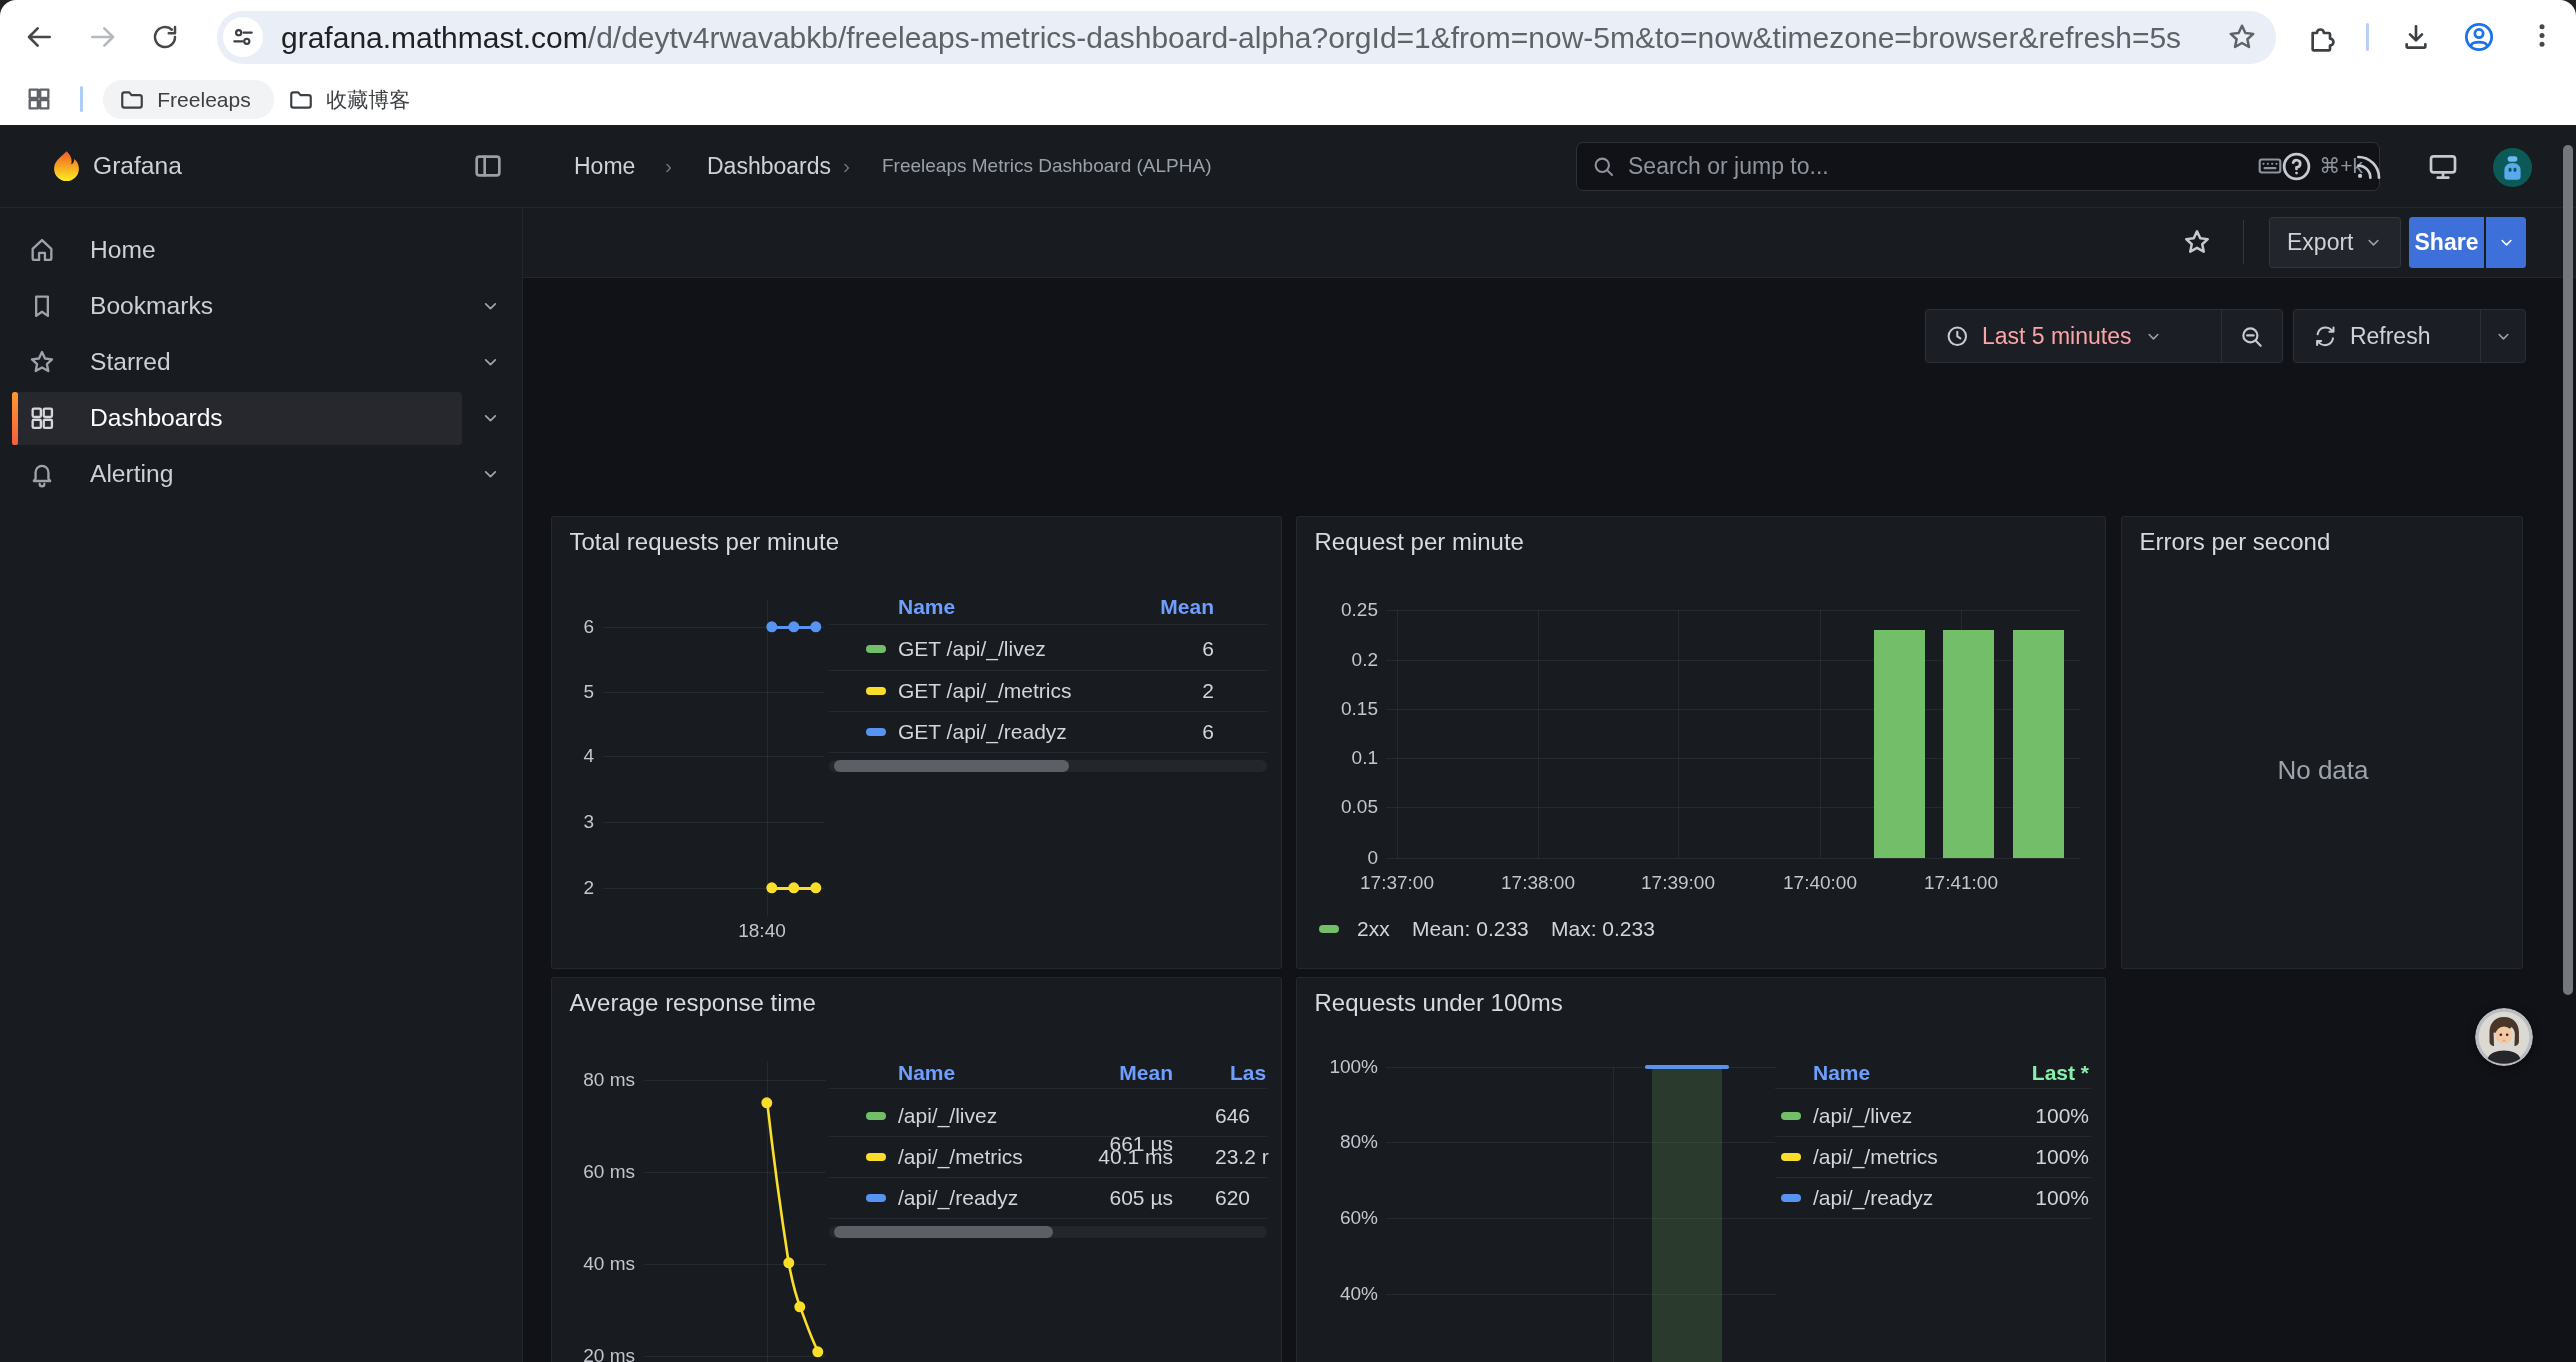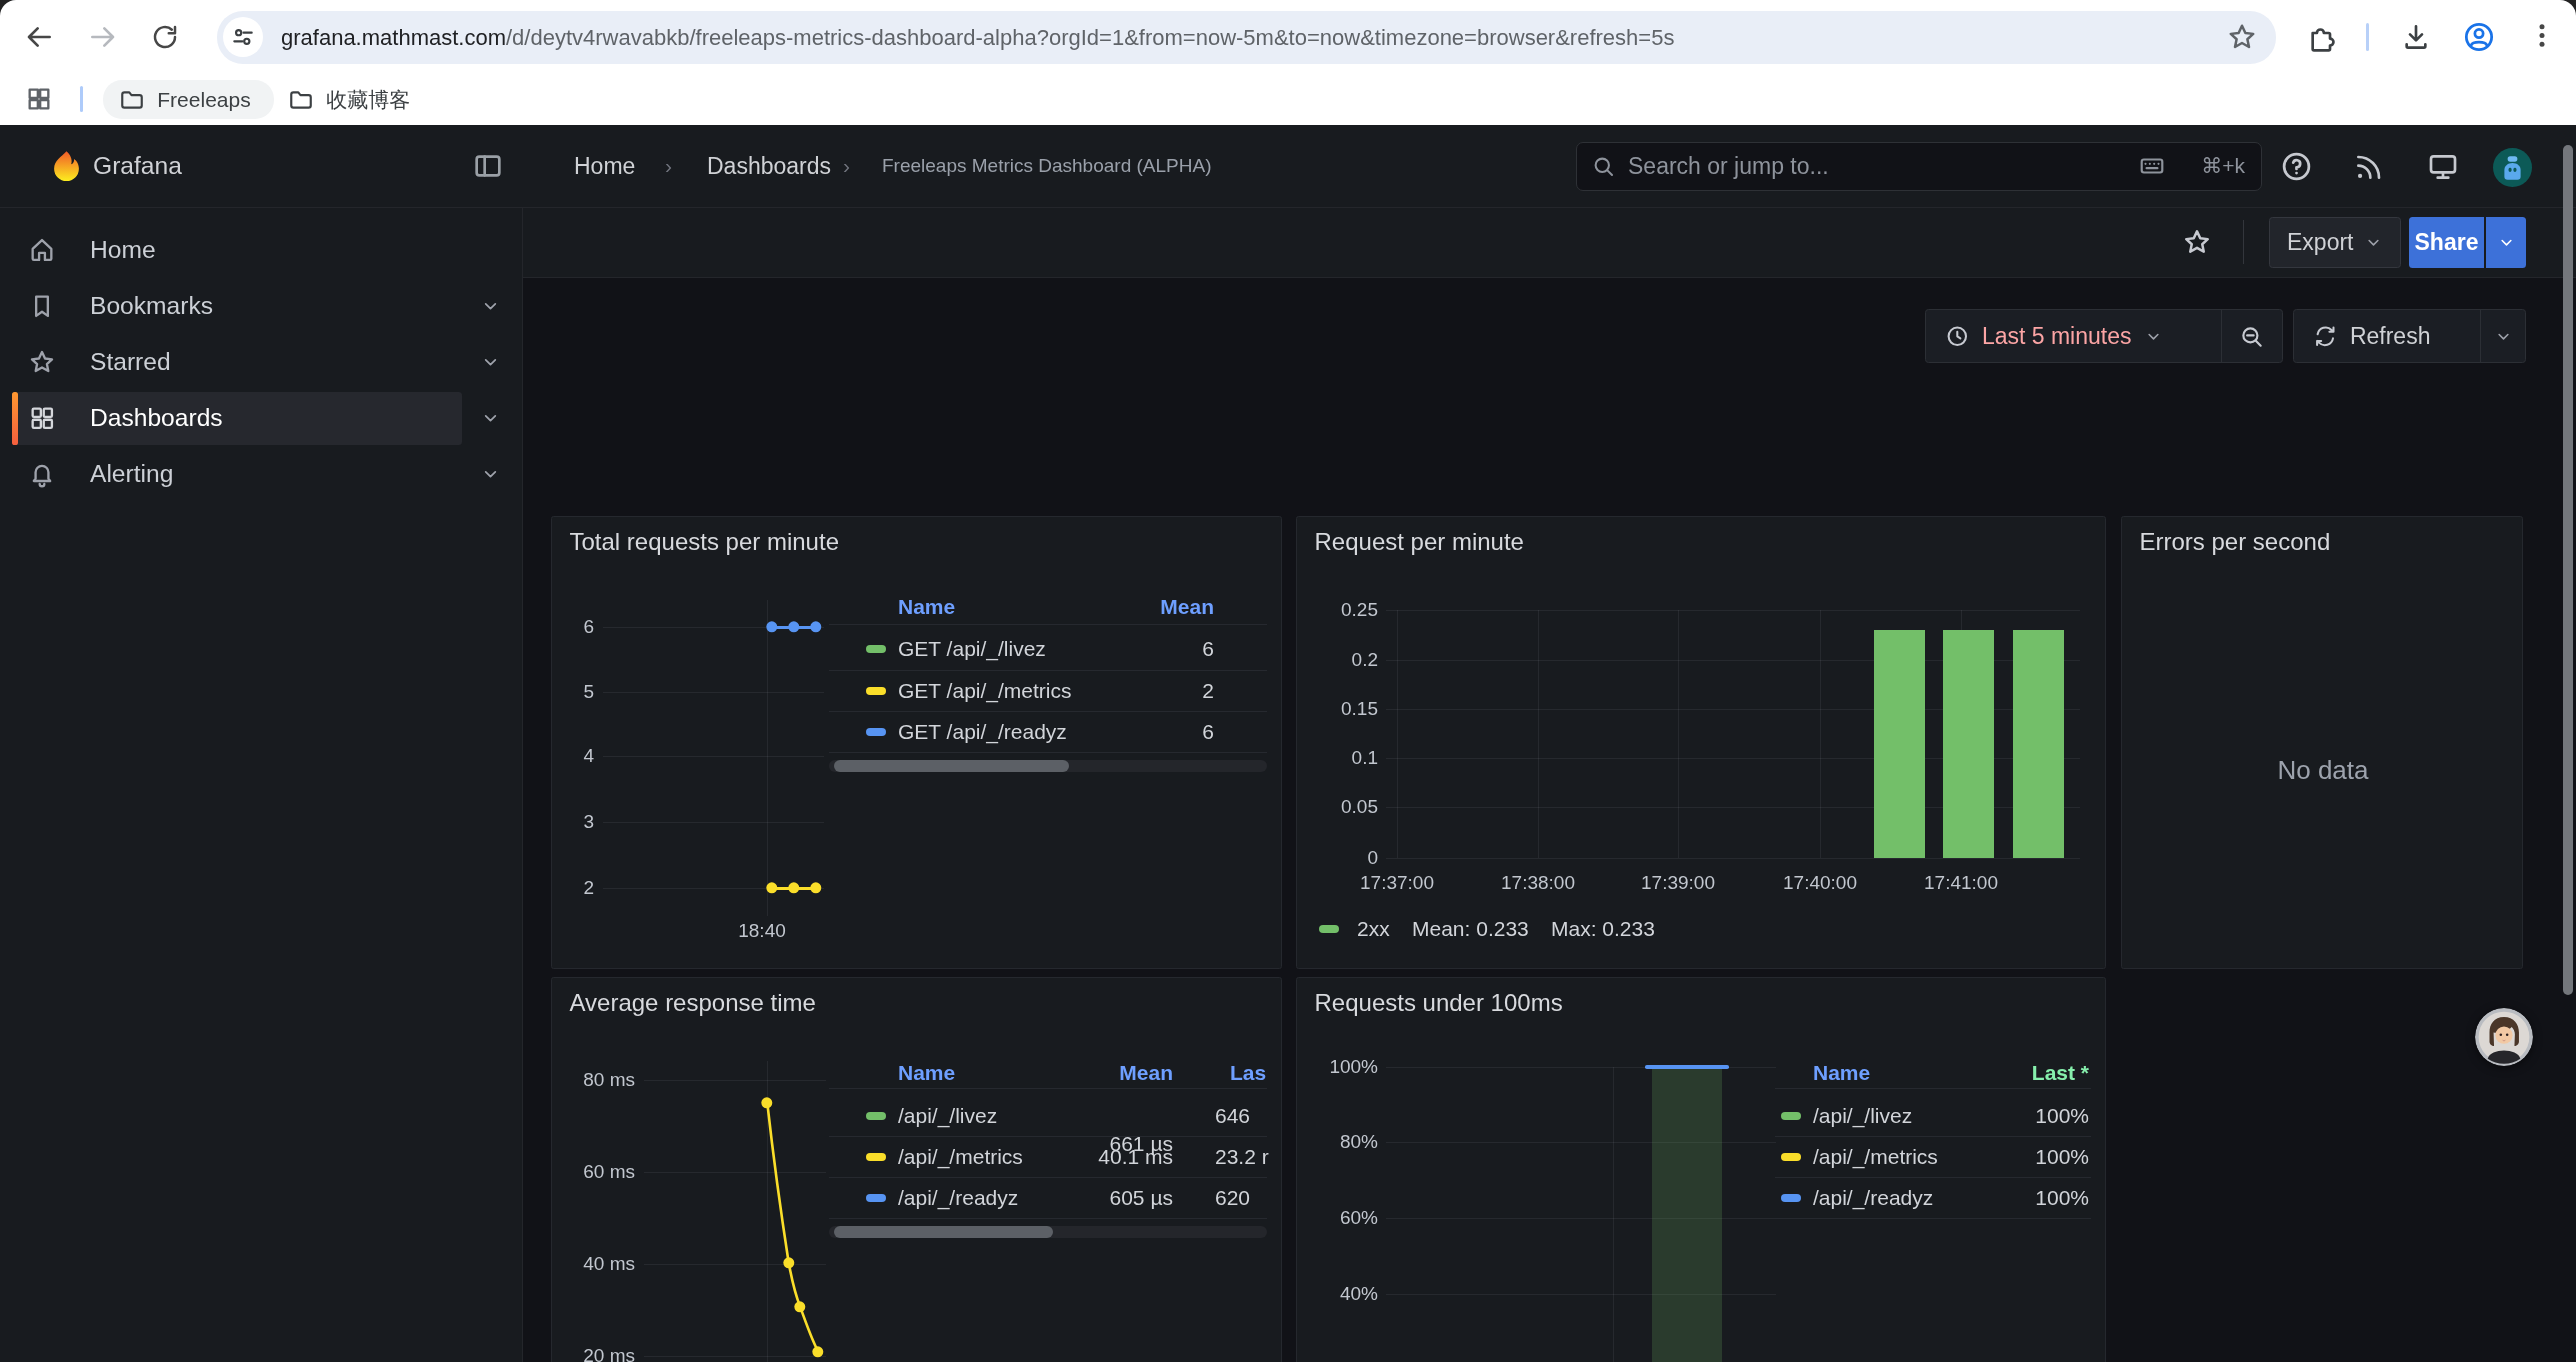--- a/index.html
+++ b/index.html
@@ -4,21 +4,21 @@
 <style>
   html,body{margin:0;padding:0;background:#222;}
   body{width:2576px;height:1363px;font-family:"Liberation Sans",sans-serif;-webkit-font-smoothing:antialiased;}
   .window{position:relative;width:2576px;height:1363px;overflow:hidden;border-radius:16px 16px 0 0;background:#111217;}
   .abs{position:absolute;}
   svg.s{fill:none;stroke:currentColor;stroke-width:2;stroke-linecap:round;stroke-linejoin:round;display:block;}
   
   .btoolbar{position:absolute;left:0;top:0;width:2576px;height:74px;background:#ffffff;}
   .bbookmarks{position:absolute;left:0;top:74px;width:2576px;height:51px;background:#ffffff;border-bottom:0.9px solid #e8eaed;}
   .omnibox{position:absolute;left:217px;top:10.5px;width:2059px;height:53px;border-radius:26px;background:#e9eef7;}
-  .urltxt{position:absolute;left:64px;top:0;height:53px;line-height:53px;font-size:22px;white-space:nowrap;overflow:hidden;width:1929px;}
+  .urltxt{position:absolute;left:64px;top:0;height:53px;line-height:53px;font-size:30px;white-space:nowrap;overflow:hidden;width:1929px;}
   .bicon{position:absolute;transform:translate(-50%,-50%);color:#474747;}
   
   .gf{position:absolute;left:0;top:125px;width:2576px;height:1238px;background:#111217;}
   .gf-header{position:absolute;left:0;top:0;width:2576px;height:83px;background:#181b1f;border-bottom:0.9px solid #24262b;box-sizing:border-box;}
   .gf-sidebar{position:absolute;left:0;top:83px;width:523px;height:1155px;background:#181b1f;border-right:0.9px solid #24262b;box-sizing:border-box;}
   .side-item{position:absolute;left:0;width:523px;height:56px;}
   .side-label{position:absolute;left:90px;top:50%;transform:translateY(-50%);font-size:24.6px;color:#ccd0d6;}
   .side-ico{position:absolute;left:28px;top:50%;transform:translateY(-50%);color:#9ea2ab;}
   .side-chev{position:absolute;left:480px;top:50%;transform:translateY(-50%);color:#9ea2ab;}
   .subbar{position:absolute;left:523px;top:83px;width:2053px;height:70px;background:#181b1f;border-bottom:0.9px solid #24262b;box-sizing:border-box;}
@@ -154,21 +154,21 @@
             <path d="M9.5 5v14"></path>
           </svg>
         </span>
 
       <span class="abs" style="left:574px;top:50%;transform:translateY(-50%);font-size:23px;font-weight:500;color:#d0d2d6;">Home</span>
       <span class="abs" style="left:665px;top:50%;transform:translateY(-50%);font-size:21px;color:#70747d;">›</span>
       <span class="abs" style="left:707px;top:50%;transform:translateY(-50%);font-size:23px;font-weight:500;color:#d0d2d6;">Dashboards</span>
       <span class="abs" style="left:843px;top:50%;transform:translateY(-50%);font-size:21px;color:#70747d;">›</span>
       <span class="abs" style="left:882px;top:50%;transform:translateY(-50%);font-size:19px;color:#9aa0aa;">Freeleaps Metrics Dashboard (ALPHA)</span>
 
-      <div class="abs" style="left:1576px;top:16.7px;width:686px;height:49px;border-radius:7px;background:#111217;border:0.9px solid #2e3136;box-sizing:border-box;">
+      <div class="abs" style="left:1576px;top:16.7px;width:804px;height:49px;border-radius:7px;background:#111217;border:0.9px solid #2e3136;box-sizing:border-box;">
         <svg class="s" width="24.6" height="24.6" viewBox="0 0 24 24" style="position:absolute;left:14px;top:11.4px;color:#8e939c;">
             <circle cx="11" cy="11" r="6.5"></circle>
             <path d="M16 16l4.5 4.5"></path>
           </svg>
         <span class="abs" style="left:51px;top:50%;transform:translateY(-50%);font-size:23px;color:#8e939c;">Search or jump to...</span>
         <svg class="s" width="26" height="26" viewBox="0 0 24 24" style="position:absolute;right:96px;top:10.5px;color:#8e939c;">
             <rect x="2.5" y="6" width="19" height="12" rx="2"></rect>
             <path d="M6 10h.01M10 10h.01M14 10h.01M18 10h.01M7 14h10"></path>
           </svg>
         <span class="abs" style="right:16px;top:50%;transform:translateY(-50%);font-size:21px;color:#8e939c;">⌘+k</span>

